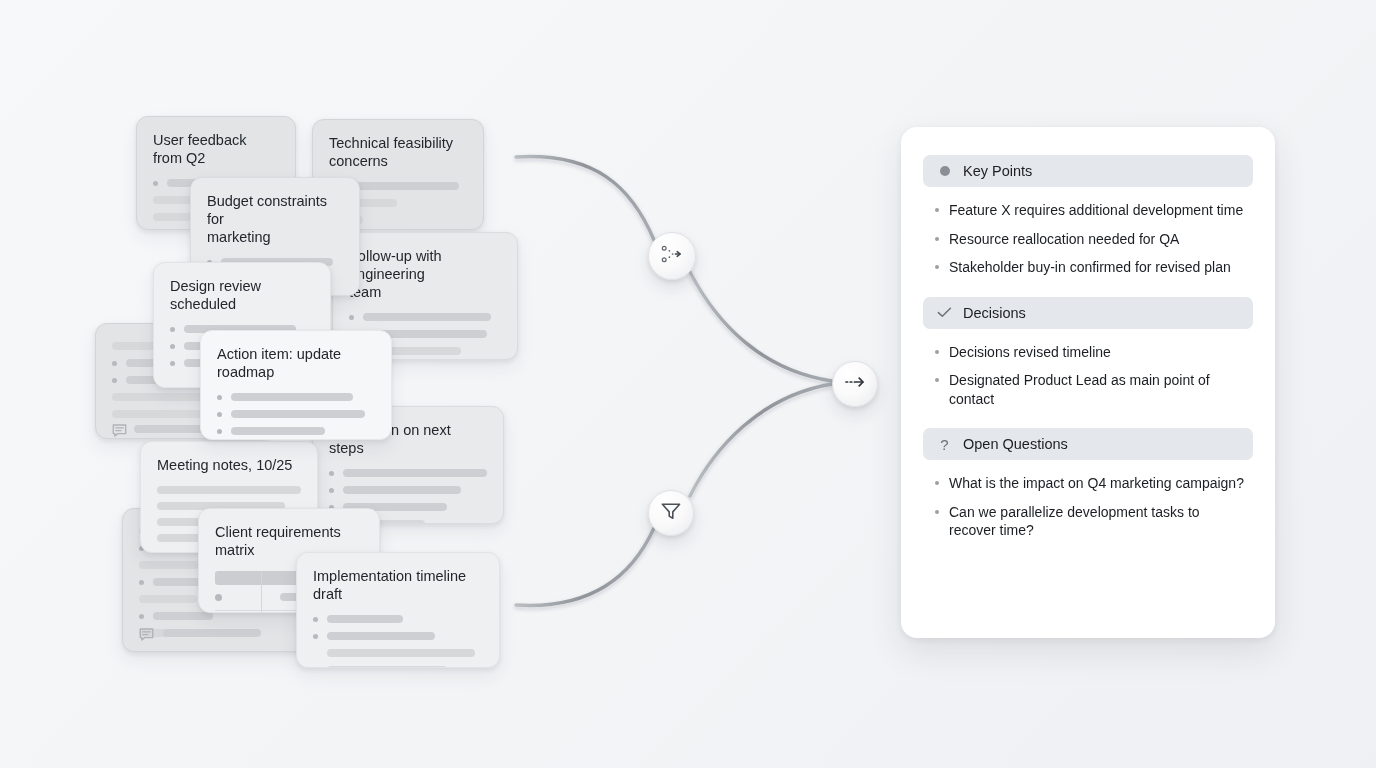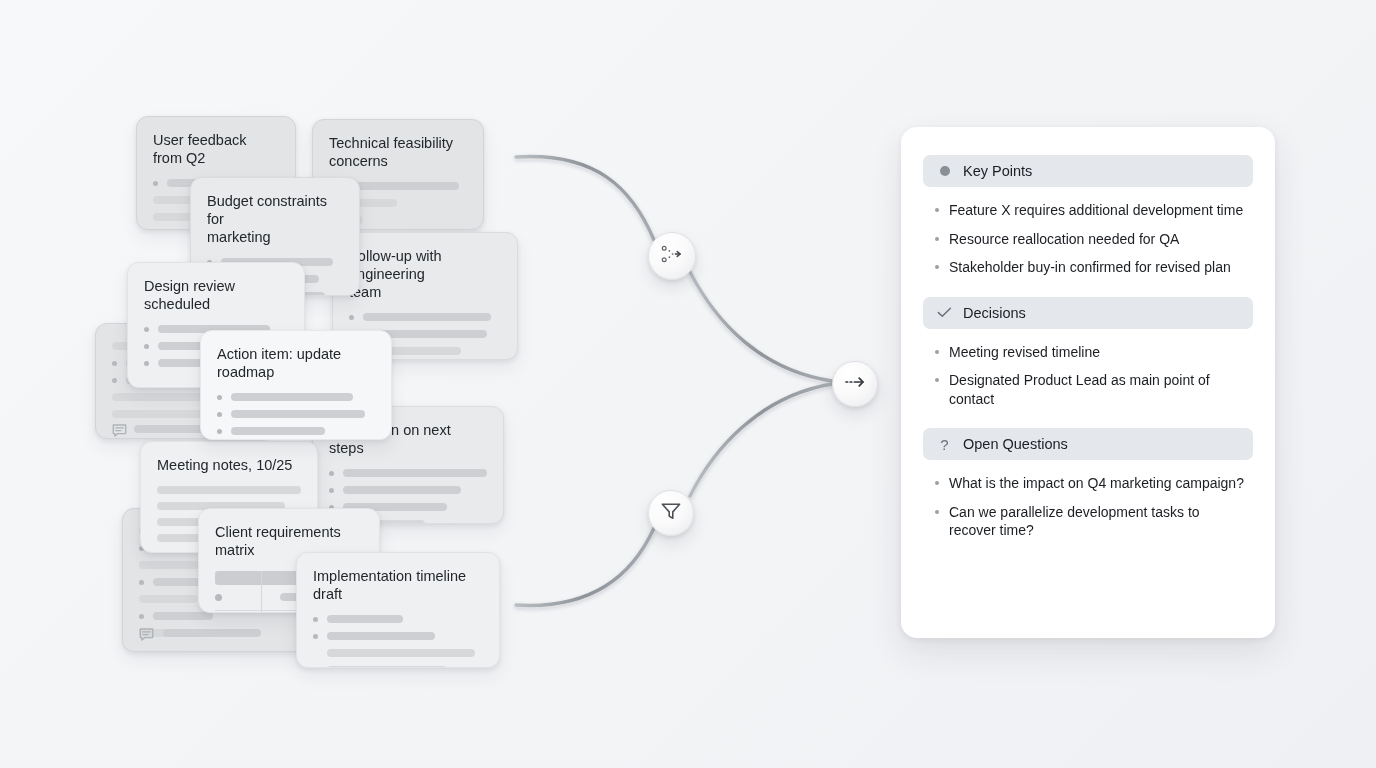--- a/index.html
+++ b/index.html
@@ -308,21 +308,21 @@
           <div class="dot"></div>
           <div class="bar" style="width:104px;"></div>
         </div>
       <div class="row">
           <div class="bar l" style="width:96px;"></div>
         </div>
     </div>
 
   </div>
 
-  <div class="note liter" style="left:127px; top:262px; width:178px; height:126px;">
+  <div class="note liter" style="left:153px; top:262px; width:178px; height:126px;">
     <div class="note-title">Design review scheduled</div>
     <div class="rows">
       <div class="row">
           <div class="dot"></div>
           <div class="bar" style="width:112px;"></div>
         </div>
       <div class="row">
           <div class="dot"></div>
           <div class="bar" style="width:96px;"></div>
         </div>
@@ -458,21 +458,21 @@
 
     <div class="sec-head">
       <span class="sec-icon">
         <svg width="15" height="13" viewBox="0 0 15 13">
             <path d="M1.4 6.6 L5.3 10.3 L13.4 2.2" fill="none" stroke="#6c7178" stroke-width="1.5" stroke-linecap="round" stroke-linejoin="round"></path>
           </svg>
       </span>
       <span class="ttl">Decisions</span>
     </div>
     <ul class="sec-list">
-      <li>Meeting revised timeline</li>
+      <li>Decisions revised timeline</li>
       <li>Designated Product Lead as main point of contact</li>
     </ul>
 
     <div class="sec-head">
       <span class="sec-icon">
           <span class="qm">?</span>
         </span>
       <span class="ttl">Open Questions</span>
     </div>
     <ul class="sec-list">

